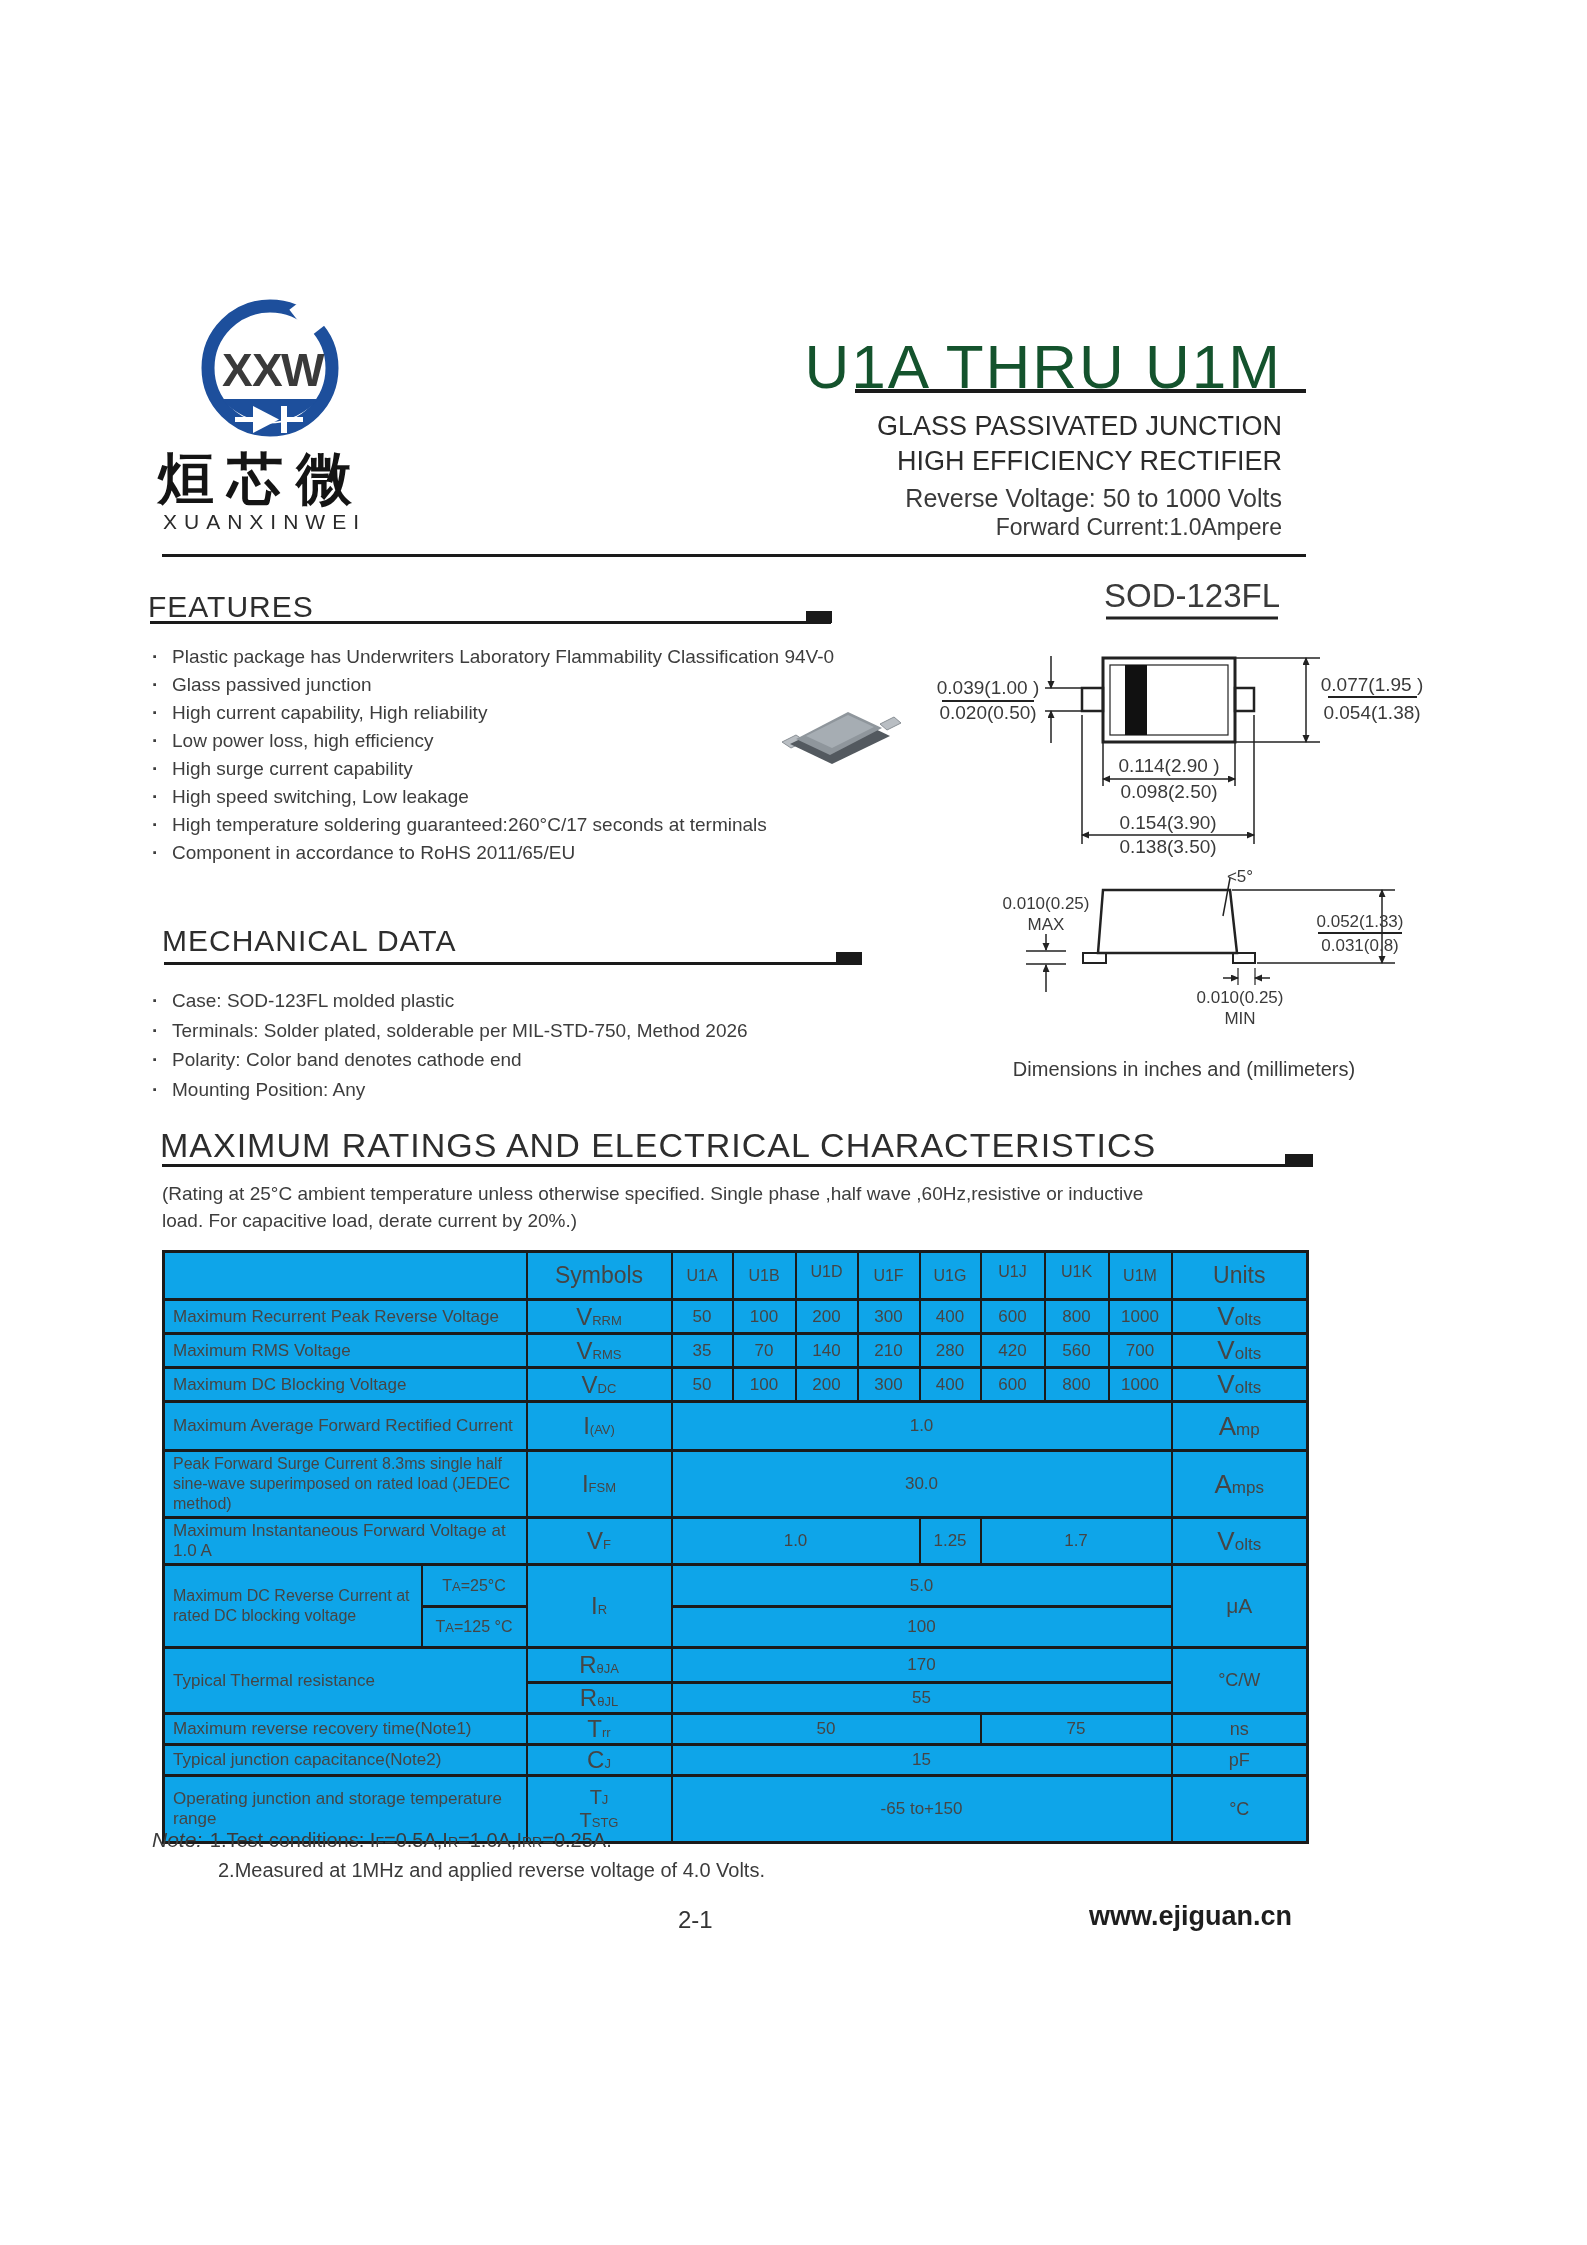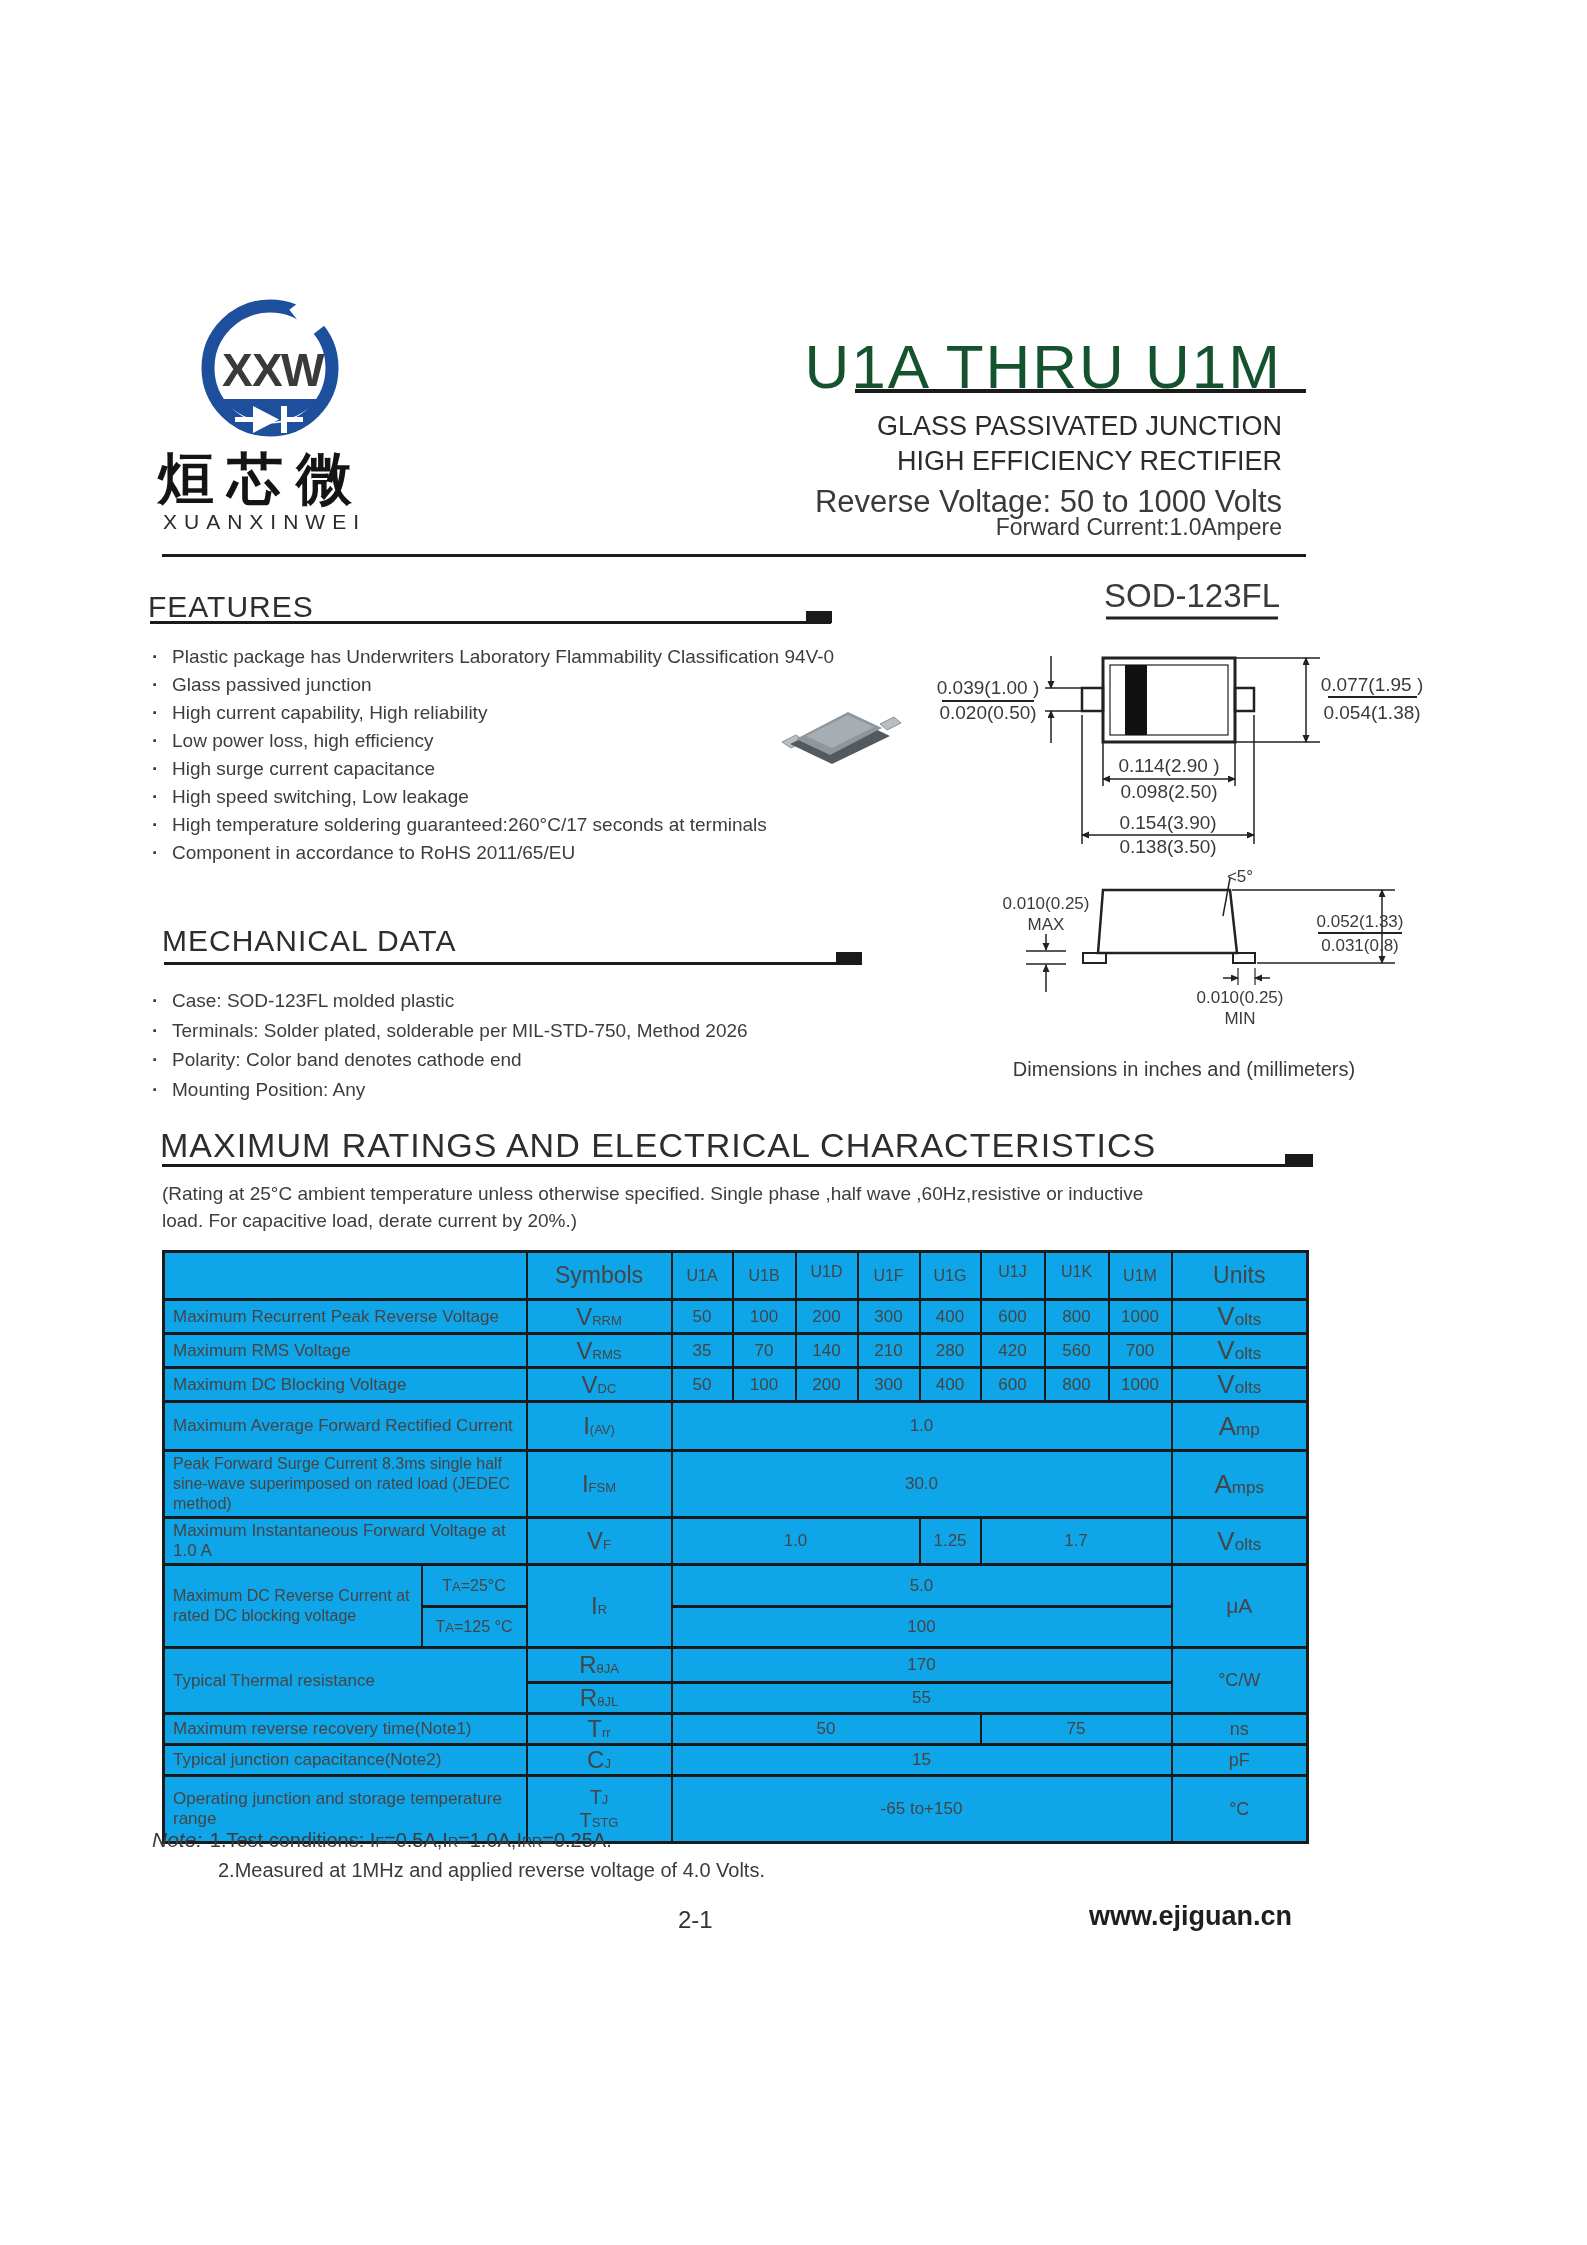--- a/index.html
+++ b/index.html
@@ -6,21 +6,21 @@
   .page{position:relative;width:1587px;height:2245px;background:#ffffff;margin:0 auto;
         font-family:"Liberation Sans",sans-serif;color:#414141;overflow:hidden;}
   .abs{position:absolute;}
   
   .brand-zh{left:158px;top:442px;font-size:56px;font-weight:bold;letter-spacing:13px;color:#141414;}
   .brand-en{left:163px;top:510px;font-size:21px;letter-spacing:7px;color:#2a2a2a;}
   .part-range{right:305px;top:331px;font-size:62px;letter-spacing:2px;color:#14532d;white-space:nowrap;}
   .rule{background:#1a1a1a;}
   .sub1{right:305px;top:411px;font-size:27px;color:#2b2b2b;}
   .sub2{right:305px;top:446px;font-size:27px;color:#2b2b2b;}
-  .sub3{right:305px;top:484px;font-size:31px;color:#3a3a3a;margin-left:25px;}
+  .sub3{right:305px;top:484px;font-size:25px;color:#3a3a3a;margin-left:25px;}
   .sub4{right:305px;top:514px;font-size:23px;color:#3a3a3a;}
   
   .sec-h{font-size:30px;letter-spacing:1px;color:#2d2d2d;white-space:nowrap;}
   .blk{background:#1a1a1a;}
   ul.dotlist{list-style:none;margin:0;padding:0;font-size:19px;color:#3d3d3d;}
   ul.dotlist li{padding-left:24px;position:relative;}
   ul.dotlist li::before{content:"·";position:absolute;left:4px;font-weight:bold;}
   .feat li{line-height:28px;}
   .mech li{line-height:29.5px;}
   .ratings-note{left:162px;top:1180px;width:1010px;font-size:19px;line-height:27px;color:#3d3d3d;}
@@ -85,21 +85,21 @@
   <div class="abs rule" style="left:162px;top:554px;width:1144px;height:3px;"></div>
 
   <div class="abs sec-h" style="left:148px;top:590px;">FEATURES</div>
   <div class="abs rule" style="left:150px;top:621px;width:681px;height:3px;"></div>
   <div class="abs blk" style="left:806px;top:611px;width:26px;height:12px;"></div>
   <ul class="abs dotlist feat" style="left:148px;top:643px;width:760px;">
     <li>Plastic package has Underwriters Laboratory Flammability Classification 94V-0</li>
     <li>Glass passived junction</li>
     <li>High current capability, High reliability</li>
     <li>Low power loss, high efficiency</li>
-    <li>High surge current capacitance</li>
+    <li>High surge current capability</li>
     <li>High speed switching, Low leakage</li>
     <li>High temperature soldering guaranteed:260°C/17 seconds at terminals</li>
     <li>Component in accordance to RoHS 2011/65/EU</li>
   </ul>
 
   <svg class="abs" style="left:780px;top:698px;" width="125" height="80" viewBox="0 0 125 80">
     <polygon points="2,44 16,37 25,43 11,50" fill="#b9bec3" stroke="#8a9096" stroke-width="1"></polygon>
     <polygon points="100,26 114,19 121,25 107,32" fill="#b9bec3" stroke="#8a9096" stroke-width="1"></polygon>
     <polygon points="10,46 68,18 110,38 52,66" fill="#53595f"></polygon>
     <polygon points="16,41 68,14 102,30 50,57" fill="#8f969c"></polygon>

